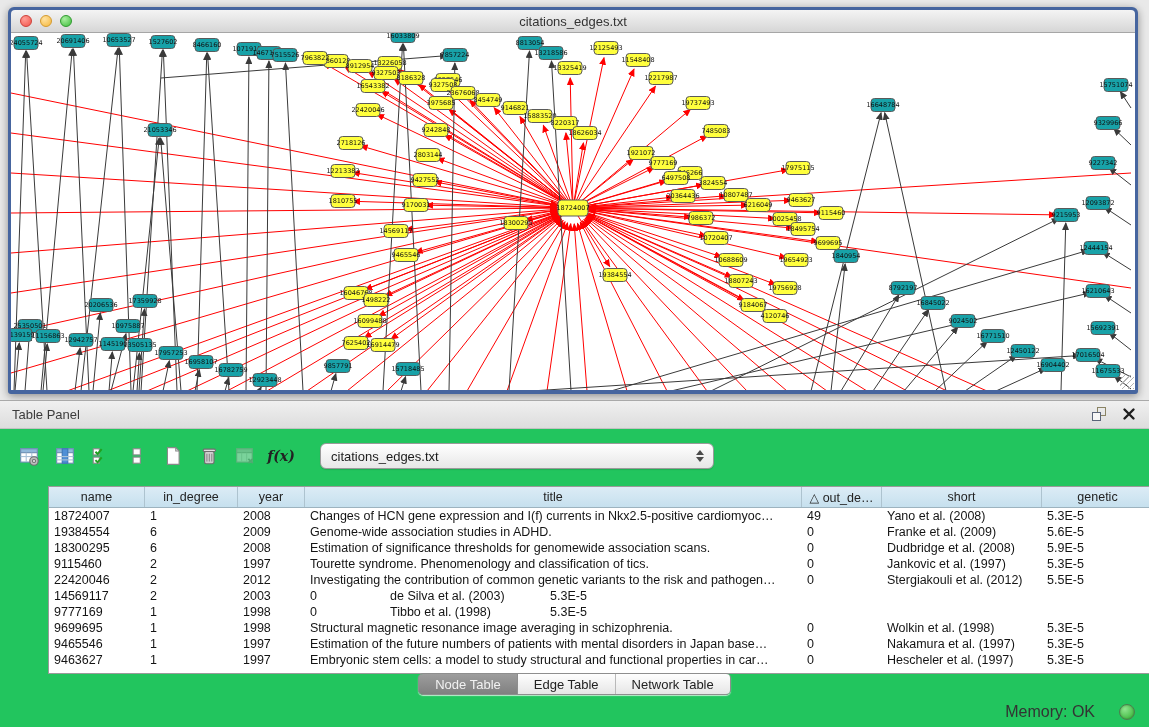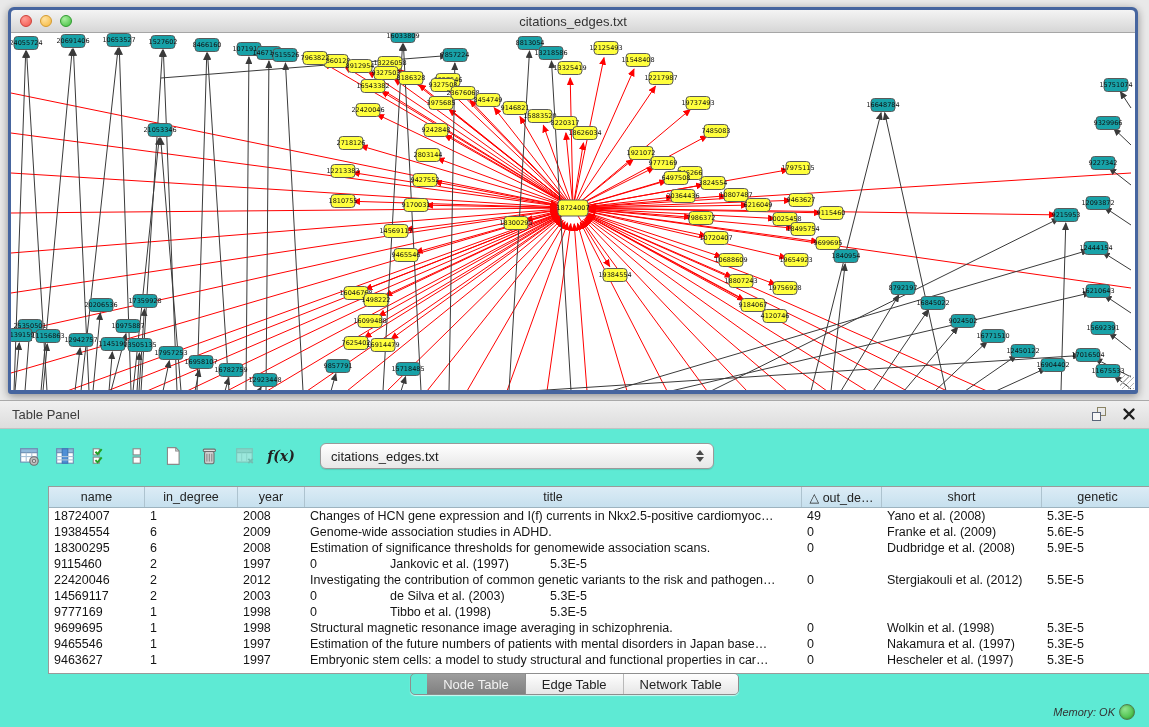--- a/index.html
+++ b/index.html
@@ -16,21 +16,21 @@
   .light.red{background:radial-gradient(circle at 35% 30%,#ff9d95,#f1544a);border:1px solid #ce4038;}
   .light.yellow{background:radial-gradient(circle at 35% 30%,#ffe2a0,#f5b73c);border:1px solid #d49a2e;}
   .light.green{background:radial-gradient(circle at 35% 30%,#a9eea0,#3dbd3a);border:1px solid #2f9a2e;}
   .win-title{width:100%;text-align:center;font-size:13px;color:#333;}
   .canvas{position:absolute;left:3px;right:3px;top:26px;bottom:4px;background:#ffffff;overflow:hidden;}
   .canvas svg{display:block;}
   .grip{position:absolute;right:1px;bottom:1px;width:14px;height:14px;
     background:repeating-linear-gradient(135deg,transparent 0 3px,#b4b4b4 3px 4px);}
 
   
-  .table-panel{position:absolute;left:0;top:400px;right:0;bottom:0;background:#5eead4;}
+  .table-panel{position:absolute;left:0;top:400px;right:0;bottom:0;background:#22c55e;}
   .panel-header{position:absolute;left:0;right:0;top:0;height:27px;
     background:linear-gradient(#f0f0f0,#dddddd);border-top:1px solid #a9a9a9;border-bottom:1px solid #c2c2c2;
     display:flex;align-items:center;}
   .panel-title{font-size:13px;color:#3c3c3c;padding-left:12px;}
   .panel-header-icons{position:absolute;right:12px;top:5px;display:flex;gap:14px;align-items:center;}
   .ph-icon{width:16px;height:16px;cursor:pointer;}
 
   .toolbar{position:absolute;left:16px;top:40px;height:32px;display:flex;align-items:center;gap:10px;}
   .tb-btn{width:26px;height:26px;display:flex;align-items:center;justify-content:center;border-radius:3px;}
   .tb-btn svg{width:20px;height:20px;}
@@ -48,28 +48,28 @@
     font-size:12.5px;color:#222;overflow:hidden;white-space:nowrap;}
   .trow{display:flex;height:16px;align-items:center;}
   .tc{box-sizing:border-box;padding-left:5px;font-size:12.5px;color:#141414;overflow:hidden;white-space:nowrap;}
   .c0{width:96px;} .c1{width:93px;} .c2{width:67px;} .c3{width:497px;} .c4{width:80px;} .c5{width:160px;} .c6{width:112px;}
   .vscroll{position:absolute;right:0;top:0;bottom:0;width:14px;background:#f4f4f4;border-left:1px solid #d0d0d0;}
   .vthumb{position:absolute;left:2px;top:21px;width:9px;height:42px;border-radius:5px;
     background:linear-gradient(90deg,#c9c9cd,#a9a9af);border:1px solid #98989e;}
 
   .tabbar{position:absolute;left:0;right:0;top:273px;display:flex;justify-content:center;}
   .seg{display:flex;border:1px solid #8e8e8e;border-radius:5px;overflow:hidden;height:20px;
-    box-shadow:0 1px 1px rgba(255,255,255,.7);padding-left:16px;}
+    box-shadow:0 1px 1px rgba(255,255,255,.7);}
   .tab{display:flex;align-items:center;padding:0 16px;font-size:13px;color:#222;
     background:linear-gradient(#fefefe,#e6e6e6);border-right:1px solid #b9b9b9;cursor:pointer;}
   .tab:last-child{border-right:none;}
   .tab.active{background:linear-gradient(#9d9d9d,#808080);color:#f2f2f2;border-right:1px solid #8e8e8e;}
 
   .statusbar{position:absolute;left:0;right:0;bottom:0;height:30px;display:flex;align-items:center;justify-content:flex-end;}
-  .mem-label{font-size:11px;color:#333;margin-right:4px;font-style:italic;}
+  .mem-label{font-size:16px;color:#333;margin-right:24px;}
   .mem-dot{width:14px;height:14px;border-radius:50%;margin-right:14px;
     background:radial-gradient(circle at 35% 30%,#8fe58f,#2eb02e);border:1px solid #4e7d4e;box-shadow:inset 0 0 2px rgba(0,0,0,.3);}
 </style>
 </head>
 <body>
 
 <div class="net-window">
   <div class="titlebar">
     <div class="lights">
       <span class="light red"></span>
@@ -584,20 +584,21 @@
           <div class="tc c2">2008</div>
           <div class="tc c3">Estimation of significance thresholds for genomewide association scans.</div>
           <div class="tc c4">0</div>
           <div class="tc c5">Dudbridge et al. (2008)</div>
           <div class="tc c6">5.9E-5</div>
         </div>
         <div class="trow">
           <div class="tc c0">9115460</div>
           <div class="tc c1">2</div>
           <div class="tc c2">1997</div>
+          <div class="tc c3">Tourette syndrome. Phenomenology and classification of tics.</div>
           <div class="tc c4">0</div>
           <div class="tc c5">Jankovic et al. (1997)</div>
           <div class="tc c6">5.3E-5</div>
         </div>
         <div class="trow">
           <div class="tc c0">22420046</div>
           <div class="tc c1">2</div>
           <div class="tc c2">2012</div>
           <div class="tc c3">Investigating the contribution of common genetic variants to the risk and pathogen…</div>
           <div class="tc c4">0</div>

